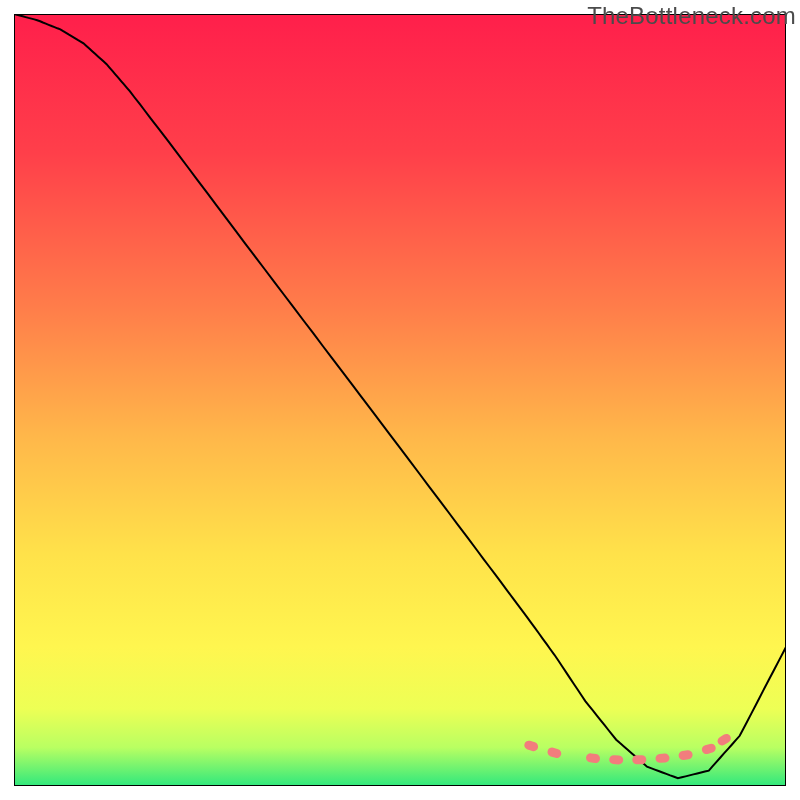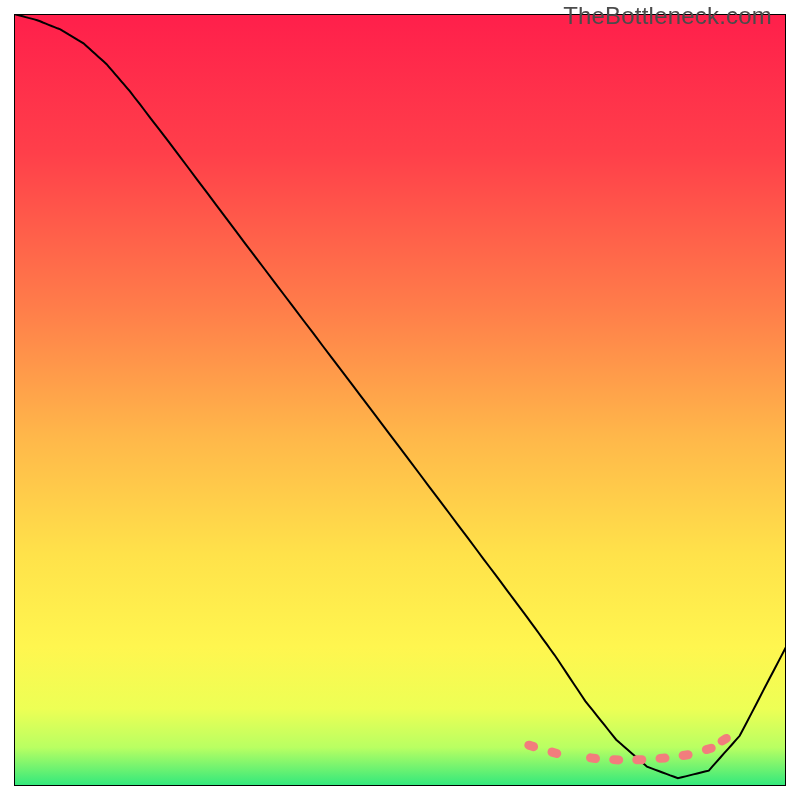--- a/index.html
+++ b/index.html
@@ -21,21 +21,21 @@
     position: absolute;
     left: 14px;
     top: 14px;
     width: 772px;
     height: 772px;
     box-sizing: border-box;
   }
   .watermark {
     position: absolute;
     top: 2px;
-    right: 28px;
+    right: 4px;
     font-size: 24px;
     font-weight: 500;
     color: #4b4b4b;
     letter-spacing: 0.2px;
     z-index: 50;
     user-select: none;
   }
   svg {
     display: block;
   }

